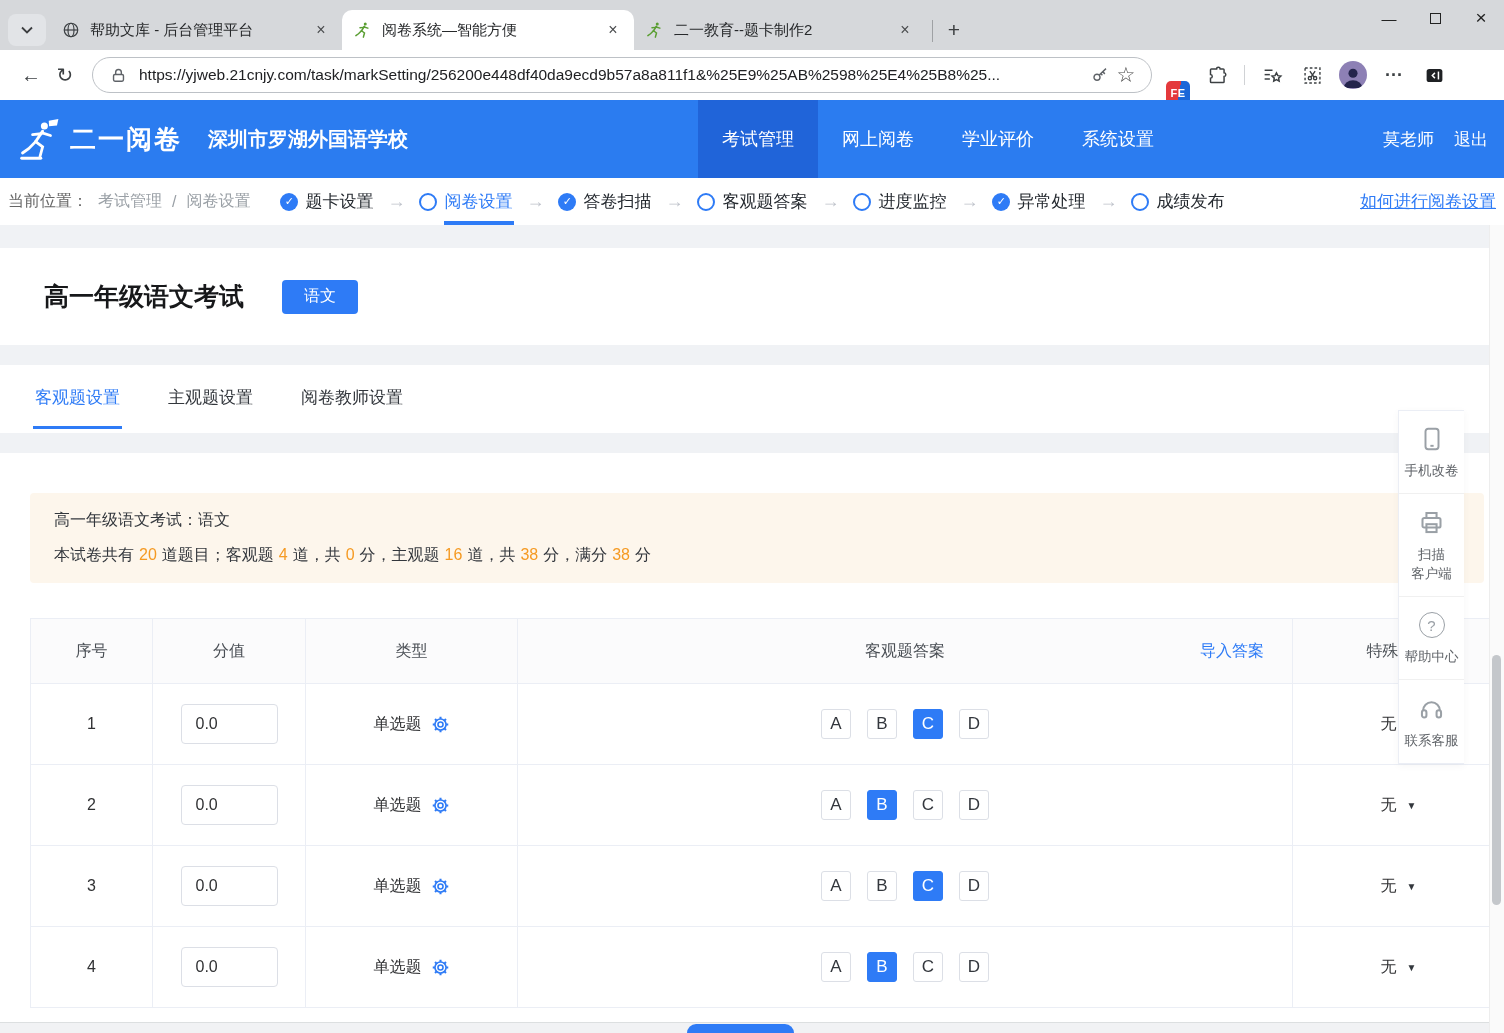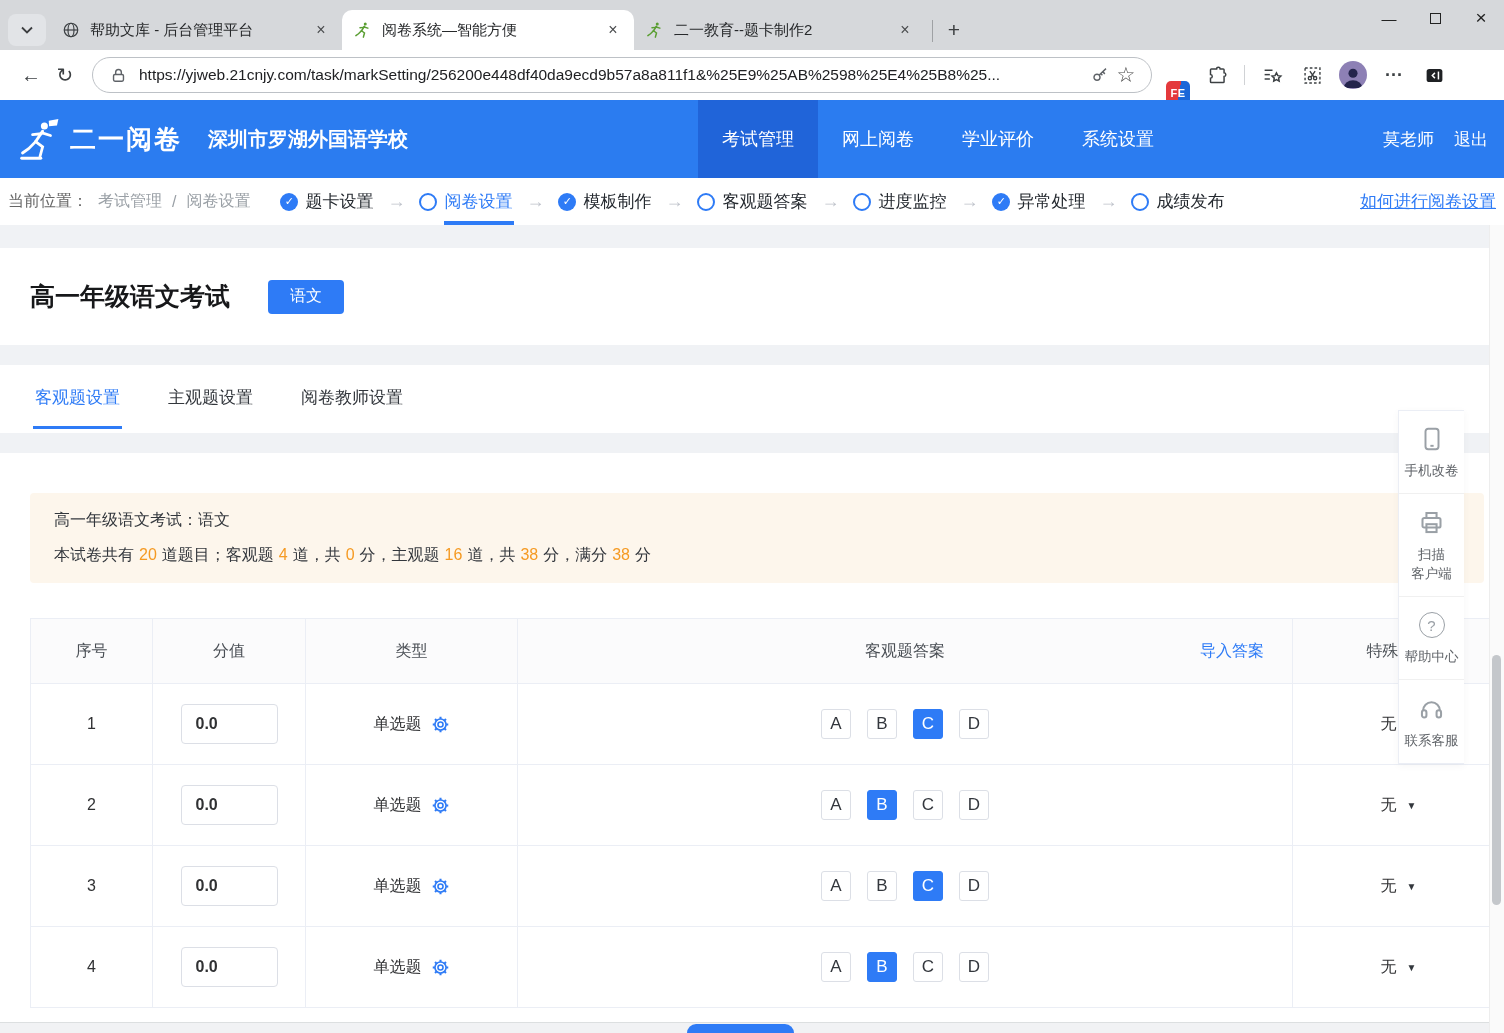--- a/index.html
+++ b/index.html
@@ -56,41 +56,41 @@
   .step.open .dot i, .step.current .dot i { visibility:hidden; }
   .slabel { margin-left:7px; font-size:17px; color:#24292f; }
   .step.current .slabel { color:#2e7bf6; }
   .step.current::after { content:""; position:absolute; left:25px; right:-2px; bottom:-12px; height:4px; background:#2e7bf6; }
   .sarrow { color:#c0c4cc; font-size:18px; margin:0 14px; }
   .help-link { margin-left:auto; color:#2e7bf6; text-decoration:underline; font-size:17px; cursor:pointer; white-space:nowrap; }
 
   .band { background:#f0f2f5; }
   .band.h23{height:23px;} .band.h20{height:20px;}
 
-  .title-sec { height:97px; background:#fff; display:flex; align-items:center; padding-left:30px; }
+  .title-sec { height:97px; background:#fff; display:flex; align-items:center; padding-left:44px; }
   .exam-title { font-size:25px; font-weight:bold; color:#17181a; }
   .subject-badge { margin-left:38px; width:76px; height:34px; background:#2e7bf6; color:#fff; border-radius:4px; display:flex; align-items:center; justify-content:center; font-size:16px; cursor:pointer; }
 
   .content { position:relative; background:#fff; }
   .qtabs { height:68px; display:flex; align-items:center; padding-left:33px; gap:44px; }
   .qtab { font-size:17px; color:#33373d; padding:17px 2px; cursor:pointer; border-bottom:3px solid transparent; }
   .qtab.active { color:#2e7bf6; border-bottom-color:#2e7bf6; }
 
   .info-box { margin:40px 20px 0 30px; height:90px; background:#fdf6ec; border-radius:4px; padding:17px 24px; font-size:16px; color:#33373d; }
   .info-line2 { margin-top:14px; }
   .num { color:#f59a23; margin:0 5px; }
 
   .qtable { margin:35px 0 0 30px; width:1474px; border-top:1px solid #ebeef5; border-left:1px solid #ebeef5; font-size:16px; }
   .trow { display:flex; border-bottom:1px solid #ebeef5; background:#fff; }
   .trow.thead { height:65px; background:#fbfbfc; color:#4a4f55; }
   .trow.tbody { height:81px; }
   .cell { display:flex; align-items:center; justify-content:center; border-right:1px solid #ebeef5; }
   .c-no{width:122px;} .c-score{width:153px;} .c-type{width:212px;} .c-ans{width:775px; position:relative;} .c-sp{flex:1; border-right:none;}
   .import-link { position:absolute; right:28px; color:#2e7bf6; cursor:pointer; }
-  .score-input { width:97px; height:40px; border:1px solid #dcdfe6; border-radius:4px; padding:16px 14px; font-size:16px; color:#303133; font-family:inherit;font-weight:bold; }
+  .score-input { width:97px; height:40px; border:1px solid #dcdfe6; border-radius:4px; padding:16px 14px; font-size:16px; color:#303133; font-family:inherit; }
   .type-wrap { display:flex; align-items:center; gap:9px; }
   .gear { display:flex; cursor:pointer; }
   .opts { display:flex; gap:16px; }
   .opt { width:30px; height:30px; border:1px solid #dcdfe6; border-radius:3px; background:#fff; display:flex; align-items:center; justify-content:center; font-size:17px; color:#33373d; cursor:pointer; }
   .opt.selected { background:#2e7bf6; border-color:#2e7bf6; color:#fff; }
   .sp-wrap { display:flex; align-items:center; gap:10px; cursor:pointer; }
   .sp-arrow { font-size:10px; color:#33373d; }
 
   .float-panel { position:absolute; left:1398px; top:310px; width:66px; background:#fff; border:1px solid #ebeef5; border-right:none; box-shadow:0 2px 8px rgba(0,0,0,.04); z-index:5; }
   .fp-item { padding:15px 4px 13px; display:flex; flex-direction:column; align-items:center; gap:9px; cursor:pointer; border-bottom:1px solid #f0f0f0; }
@@ -274,21 +274,21 @@
           <span class="dot">
               <i>✓</i>
             </span>
           <span class="slabel">阅卷设置</span>
         </div>
         <span class="sarrow">→</span>
         <div class="step checked">
           <span class="dot">
               <i>✓</i>
             </span>
-          <span class="slabel">模板制作</span>
+          <span class="slabel">答卷扫描</span>
         </div>
         <span class="sarrow">→</span>
         <div class="step open">
           <span class="dot">
               <i>✓</i>
             </span>
           <span class="slabel">客观题答案</span>
         </div>
         <span class="sarrow">→</span>
         <div class="step open">

